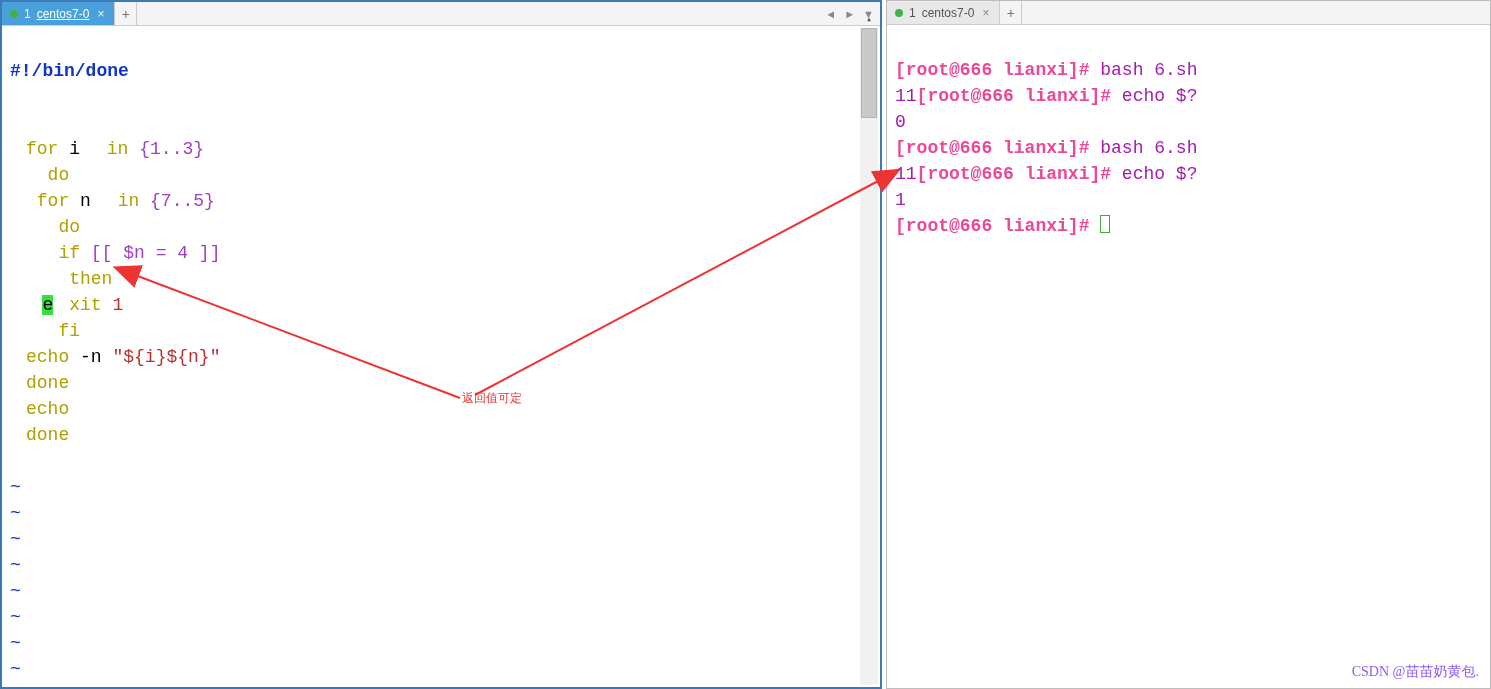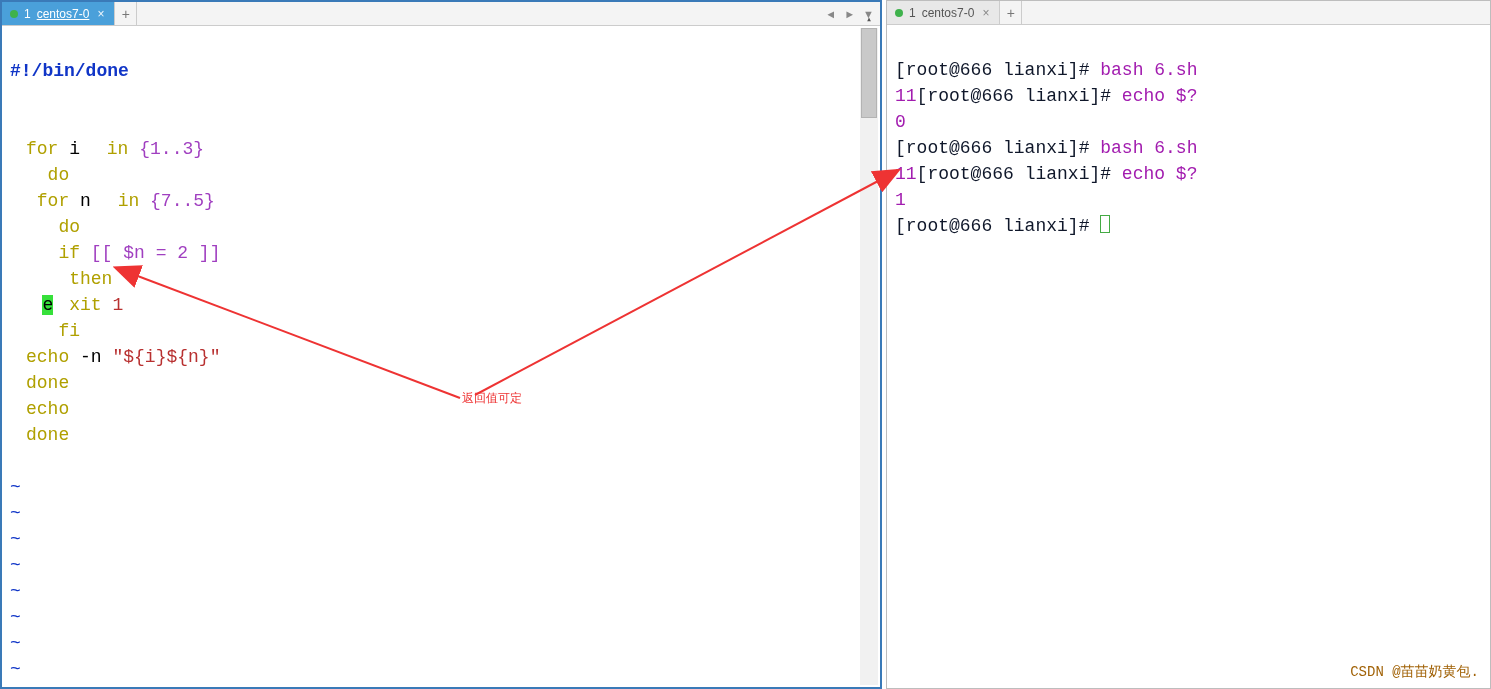--- a/index.html
+++ b/index.html
@@ -123,21 +123,21 @@
     font-size: 10px; color: #555;
   }
   .scrollbar-up { top: -18px; }
   .c-blue { color: #1035c7; font-weight: bold; }
   .c-yellow { color: #b0a000; margin-left: 16px; }
   .c-purple { color: #a03fc0; }
   .c-num { color: #b83030; }
   .c-str { color: #b83030; }
   .cursor-hl { background: #36e03a; color: #000; }
   .tilde { color: #1035c7; }
-  .term-prompt { color: #0f172a; font-weight: normal; }
+  .term-prompt { color: #ec4899; font-weight: bold; }
   .term-text { color: #a21caf; }
   .term-cursor {
     display: inline-block;
     width: 10px; height: 18px;
     border: 1px solid #4a4; background: transparent;
     vertical-align: -2px;
   }
   .annotation {
     position: absolute;
     font-family: "Microsoft YaHei", sans-serif;
@@ -147,22 +147,22 @@
   }
   svg.arrow-layer {
     position: absolute;
     left: 0; top: 0;
     width: 1491px; height: 689px;
     pointer-events: none;
   }
   .watermark {
     position: absolute;
     right: 12px; bottom: 8px;
-    font-family: Liberation Mono, monospace;
-    color: #a16207;
+    font-family: Liberation Serif, serif;
+    color: #8b5cf6;
     font-size: 14px;
     pointer-events: none;
   }
 </style>
 </head>
 <body>
 
 <div class="pane-left">
   <div class="tab-bar">
     <div class="tab active-blue">
@@ -180,21 +180,21 @@
   </div>
 
   <div class="editor">
 <span class="c-blue">#!/bin/done</span>
 
 
 <span class="c-yellow">for</span><span> i </span><span class="c-yellow">in</span><span class="c-purple"> {1..3}</span>
 <span class="c-yellow">  do</span>
 <span class="c-yellow"> for</span><span> n </span><span class="c-yellow">in</span><span class="c-purple"> {7..5}</span>
 <span class="c-yellow">   do</span>
-<span class="c-yellow">   if</span><span class="c-purple"> [[ $n = 2 ]]</span>
+<span class="c-yellow">   if</span><span class="c-purple"> [[ $n = 4 ]]</span>
 <span class="c-yellow">    then</span>
 <span>   </span><span class="cursor-hl">e</span><span class="c-yellow">xit</span><span class="c-num"> 1</span>
 <span class="c-yellow">   fi</span>
 <span class="c-yellow">echo</span><span> -n </span><span class="c-str">"${i}${n}"</span>
 <span class="c-yellow">done</span>
 <span class="c-yellow">echo</span>
 <span class="c-yellow">done</span>
 
 <span class="tilde">~</span>
 <span class="tilde">~</span>

